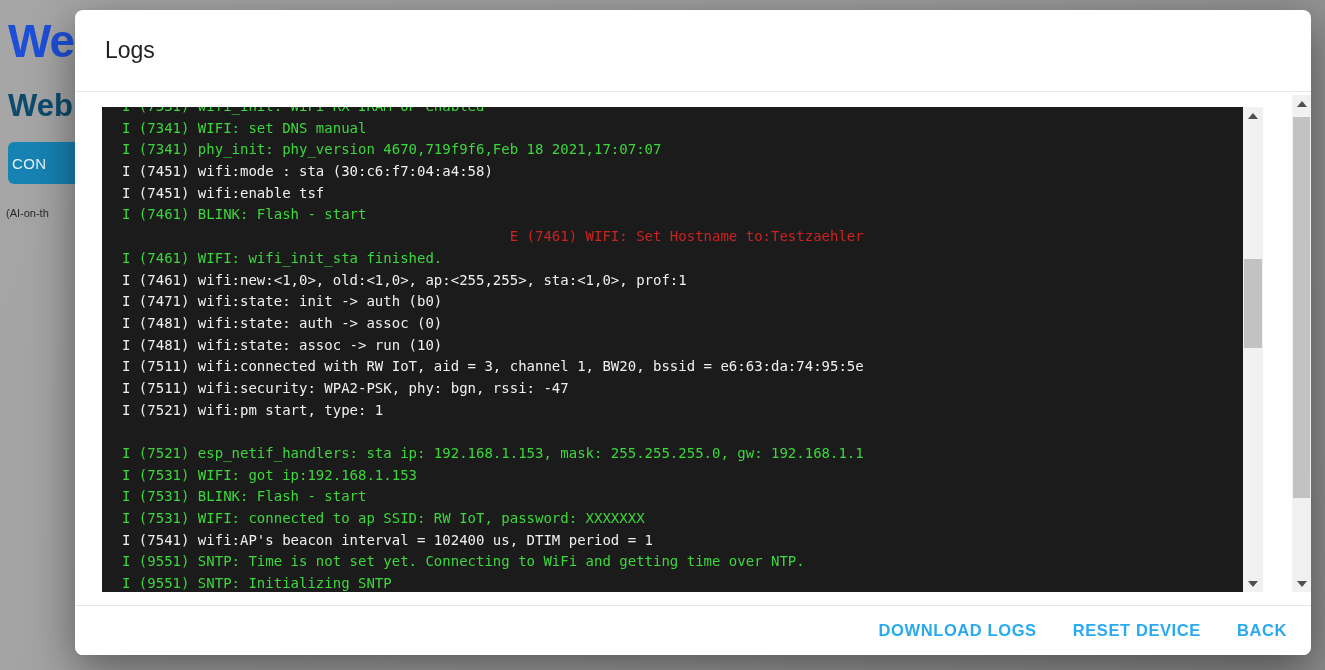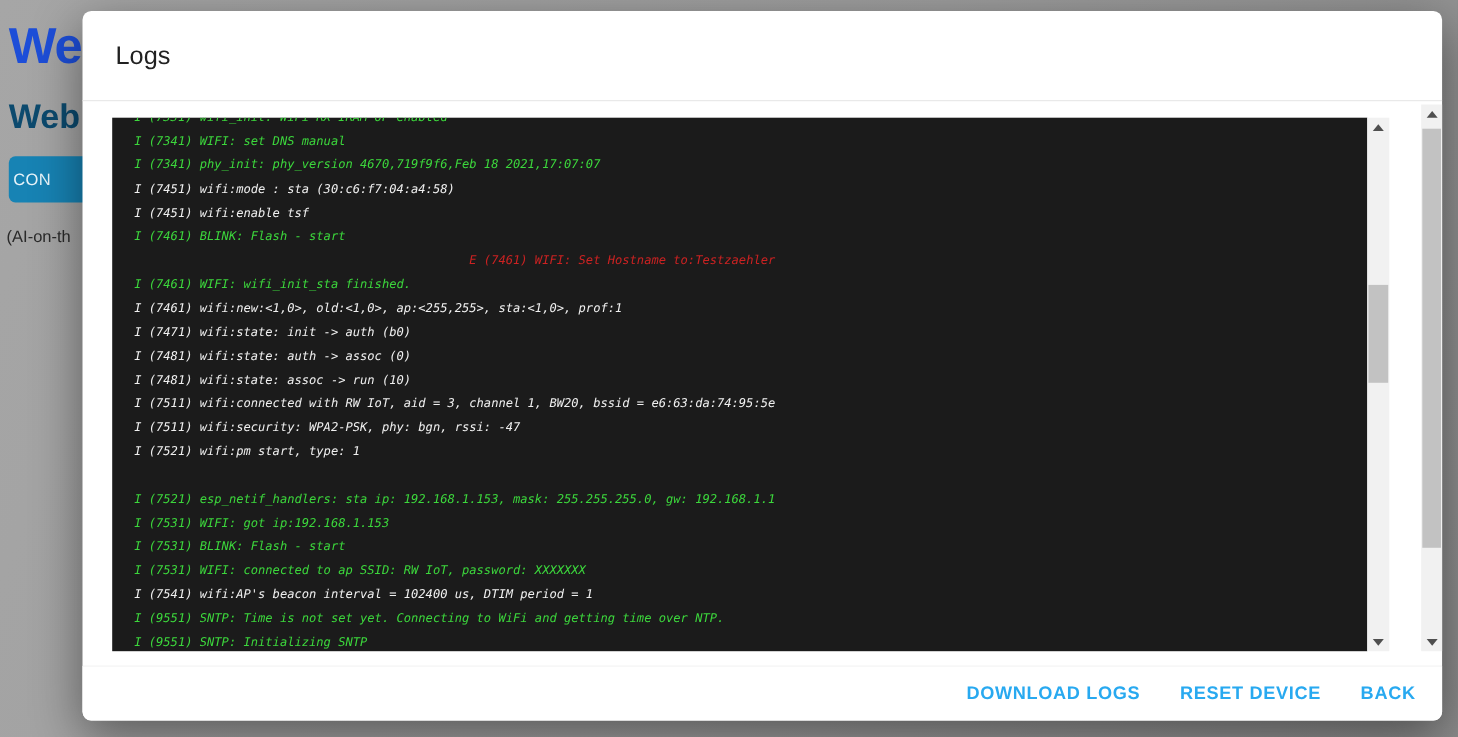--- a/index.html
+++ b/index.html
@@ -10,32 +10,32 @@
   html,body{width:1325px;height:670px;overflow:hidden;}
   body{font-family:"Liberation Sans",sans-serif;
        background:linear-gradient(110deg,#a6a6a6 0%,#9d9d9d 55%,#8c8c8c 100%);}
   
   .bg-frag{position:absolute;}
   .bg-h1{left:8px;top:14px;font-size:46px;font-weight:700;color:#1d4ed8;letter-spacing:-1px;}
   .bg-h2{left:8px;top:88px;font-size:31px;font-weight:700;color:#0c4a6e;}
   .bg-btn{left:8px;top:142px;width:130px;height:42px;background:var(--connect);
           border:none;border-radius:6px;color:#e8f4fa;font-size:15px;font-weight:500;
           letter-spacing:.4px;text-align:left;padding-left:4px;font-family:"Liberation Sans",sans-serif;}
-  .bg-p{left:6px;top:207px;font-size:15px;color:#2a2a2a;}
+  .bg-p{left:6px;top:207px;font-size:11px;color:#2a2a2a;}
   
   .dialog{position:absolute;left:75px;top:10px;width:1236px;height:645px;background:#ffffff;
           border-radius:8px;box-shadow:0 14px 45px rgba(0,0,0,.45);}
   .dlg-header{position:absolute;left:0;top:0;right:0;height:82px;border-bottom:1px solid #e7e7e7;
               display:flex;align-items:center;padding-left:30px;}
   .dlg-title{font-size:23px;color:#212121;}
   
   .term{position:absolute;left:27px;top:97px;width:1141px;height:485px;background:var(--term-bg);
         overflow:hidden;}
   .term-content{position:absolute;left:20px;top:-11px;white-space:pre;
-        font-family:"DejaVu Sans Mono","Liberation Mono",monospace;font-size:11px;line-height:21.7px;font-style:italic;}
+        font-family:"DejaVu Sans Mono","Liberation Mono",monospace;font-size:14px;line-height:21.7px;}
   .ln{height:21.7px;}
   .ln.green{color:var(--term-green);} .ln.white{color:var(--term-white);} .ln.red{color:var(--term-red);text-align:right;}
   
   .sbar{position:absolute;background:#f1f1f1;}
   .sbar .arrow{position:absolute;left:0;right:0;height:17px;display:flex;align-items:center;justify-content:center;}
   .sbar .arrow.up{top:0;} .sbar .arrow.down{bottom:0;}
   .tri-up{width:0;height:0;border-left:5px solid transparent;border-right:5px solid transparent;border-bottom:6px solid #4f4f4f;}
   .tri-down{width:0;height:0;border-left:5px solid transparent;border-right:5px solid transparent;border-top:6px solid #4f4f4f;}
   .thumb{position:absolute;left:1px;right:1px;background:#c2c2c2;}
   .sbar-inner{left:1168px;top:97px;width:20px;height:485px;}

